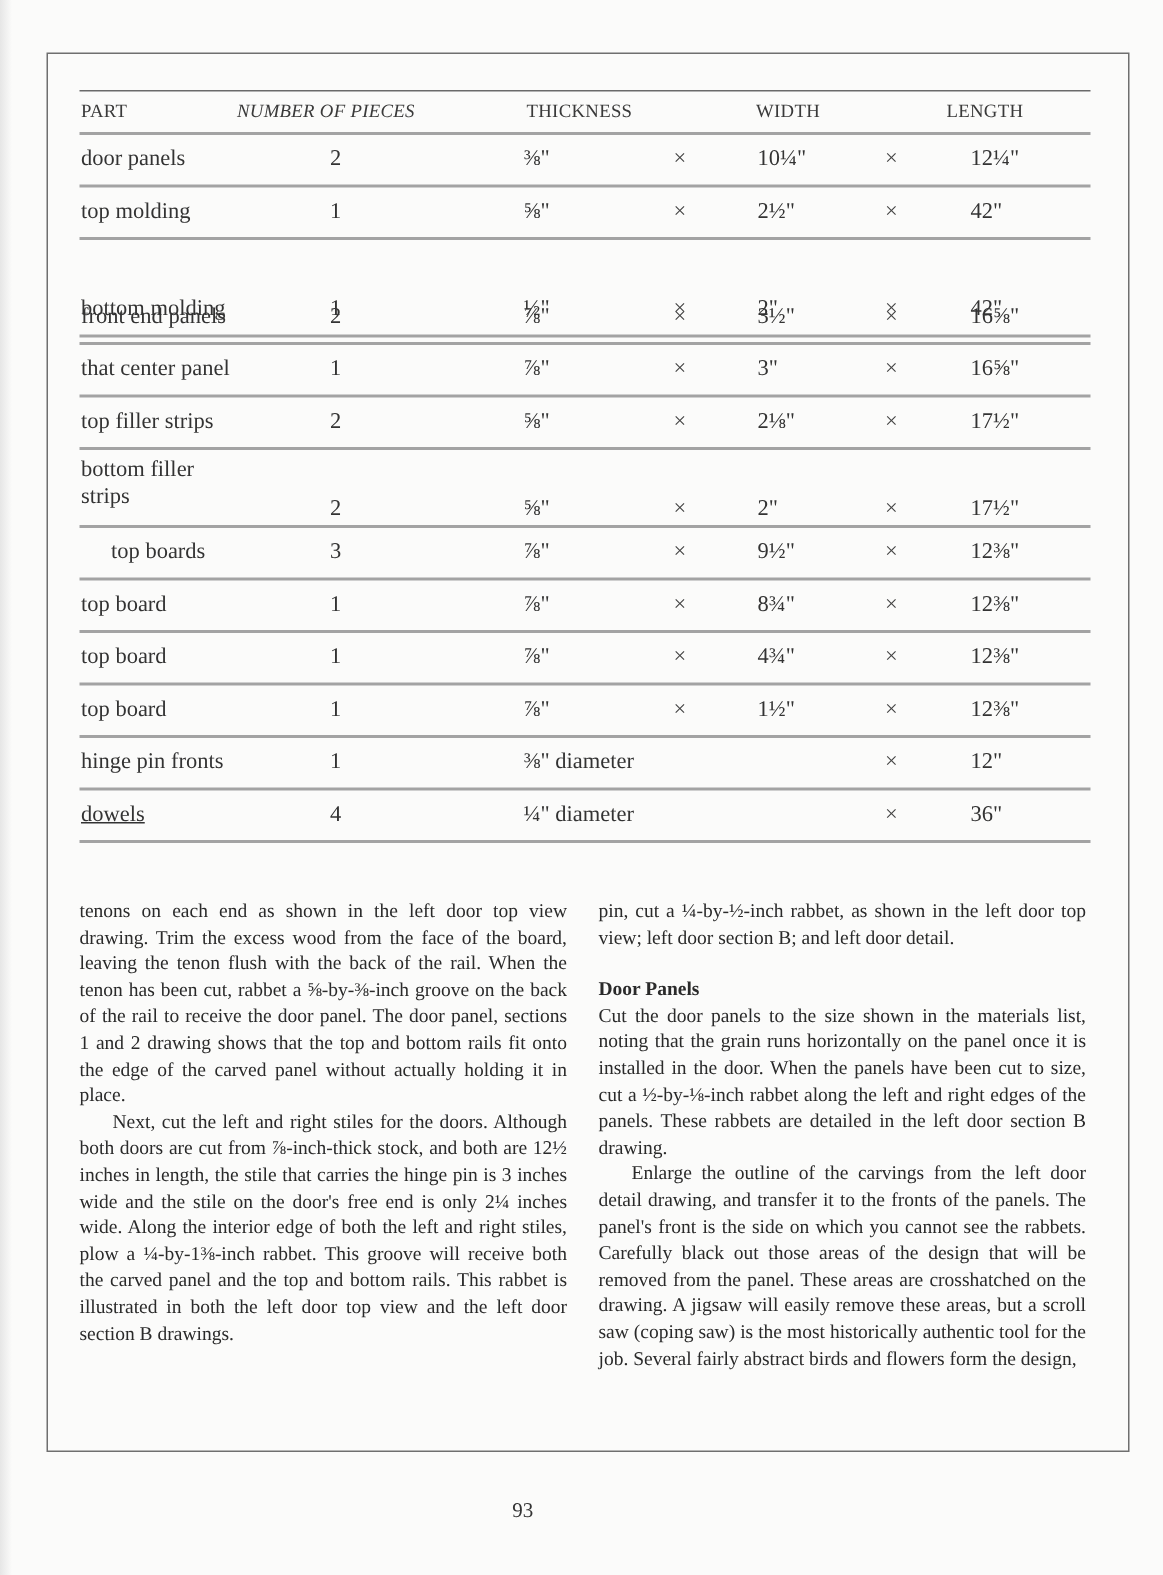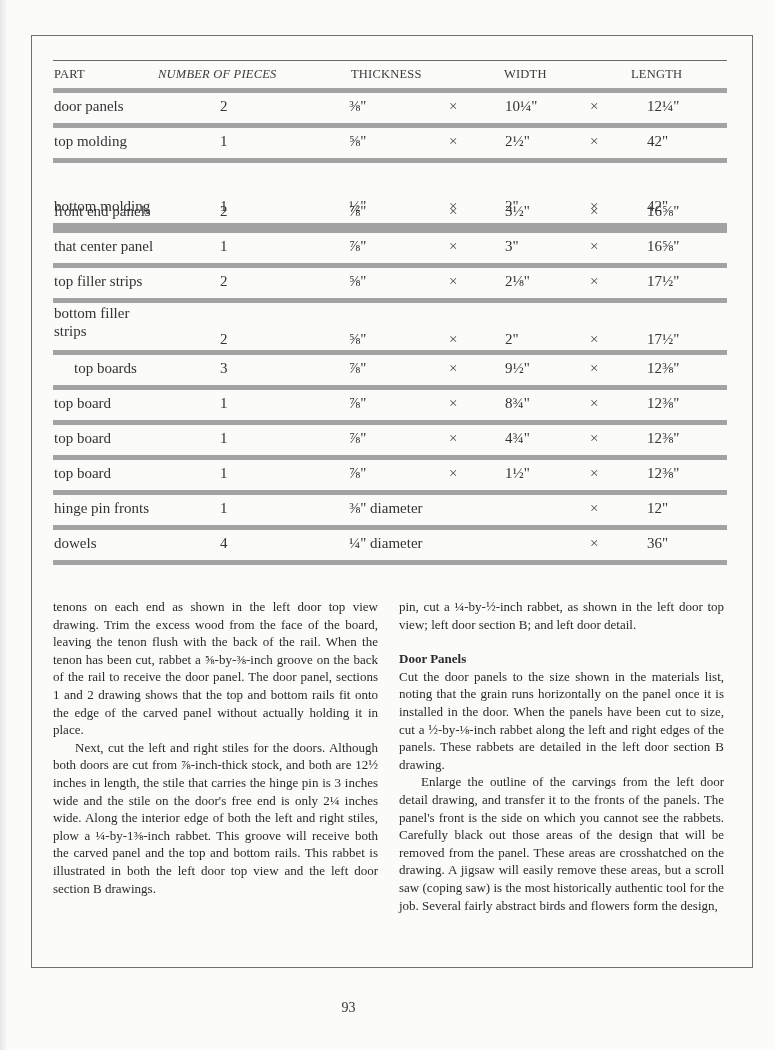--- a/index.html
+++ b/index.html
@@ -9,21 +9,21 @@
     overflow: hidden;
   }
   .page-edge { position: absolute; left: 0; top: 0; width: 8px; height: 1050px;
     background: linear-gradient(to right, #e6e6e6, #fbfbfa); }
   .frame {
     position: absolute; left: 31px; top: 35px; width: 722px; height: 933px;
     border: 1px solid #6f6f6f; box-sizing: border-box;
   }
   .table { position: absolute; left: 53px; top: 60px; width: 674px; }
   .rule-top { position: absolute; left: 0; top: 0; width: 674px; height: 1px; background: #6a6a6a; }
-  .row { position: absolute; left: 0; width: 674px; border-bottom: 5px solid #a3a3a3; }
+  .row { position: absolute; left: 0; width: 674px; border-bottom: 2px solid #a3a3a3; }
   .cell { position: absolute; font-size: 15px; color: #333; white-space: nowrap; }
   .hdr .cell { font-size: 12.5px; letter-spacing: 0.2px; color: #3a3a3a; }
   .c-part { left: 1px; }
   .c-num { left: 167px; }
   .c-thick { left: 296px; }
   .c-x1 { left: 396px; color: #444; }
   .c-width { left: 452px; }
   .c-x2 { left: 537px; color: #444; }
   .c-length { left: 594px; }
   .hdr .c-num { left: 105px; font-style: italic; }
@@ -156,21 +156,21 @@
         <span class="cell c-length" style="top: 10px;">12⅜"</span>
       </div>
       <div class="row" style="top: 430px; height: 35px;">
         <span class="cell c-part" style="top: 10px;">hinge pin fronts</span>
         <span class="cell c-num" style="top: 10px;">1</span>
         <span class="cell c-thick" style="top: 10px;">⅜" diameter</span>
         <span class="cell c-x2" style="top: 10px;">×</span>
         <span class="cell c-length" style="top: 10px;">12"</span>
       </div>
       <div class="row" style="top: 465px; height: 35px;">
-        <span class="cell c-part" style="top: 10px;">dowels</span>
+        <span class="cell c-part" style="top: 10px; text-decoration: underline;">dowels</span>
         <span class="cell c-num" style="top: 10px;">4</span>
         <span class="cell c-thick" style="top: 10px;">¼" diameter</span>
         <span class="cell c-x2" style="top: 10px;">×</span>
         <span class="cell c-length" style="top: 10px;">36"</span>
       </div>
     </div>
 </div>
 
 <div class="col col-left">
   <p>tenons on each end as shown in the left door top view drawing. Trim the excess wood from the face of the board, leaving the tenon flush with the back of the rail. When the tenon has been cut, rabbet a ⅝-by-⅜-inch groove on the back of the rail to receive the door panel. The door panel, sections 1 and 2 drawing shows that the top and bottom rails fit onto the edge of the carved panel without actually holding it in place.</p>

